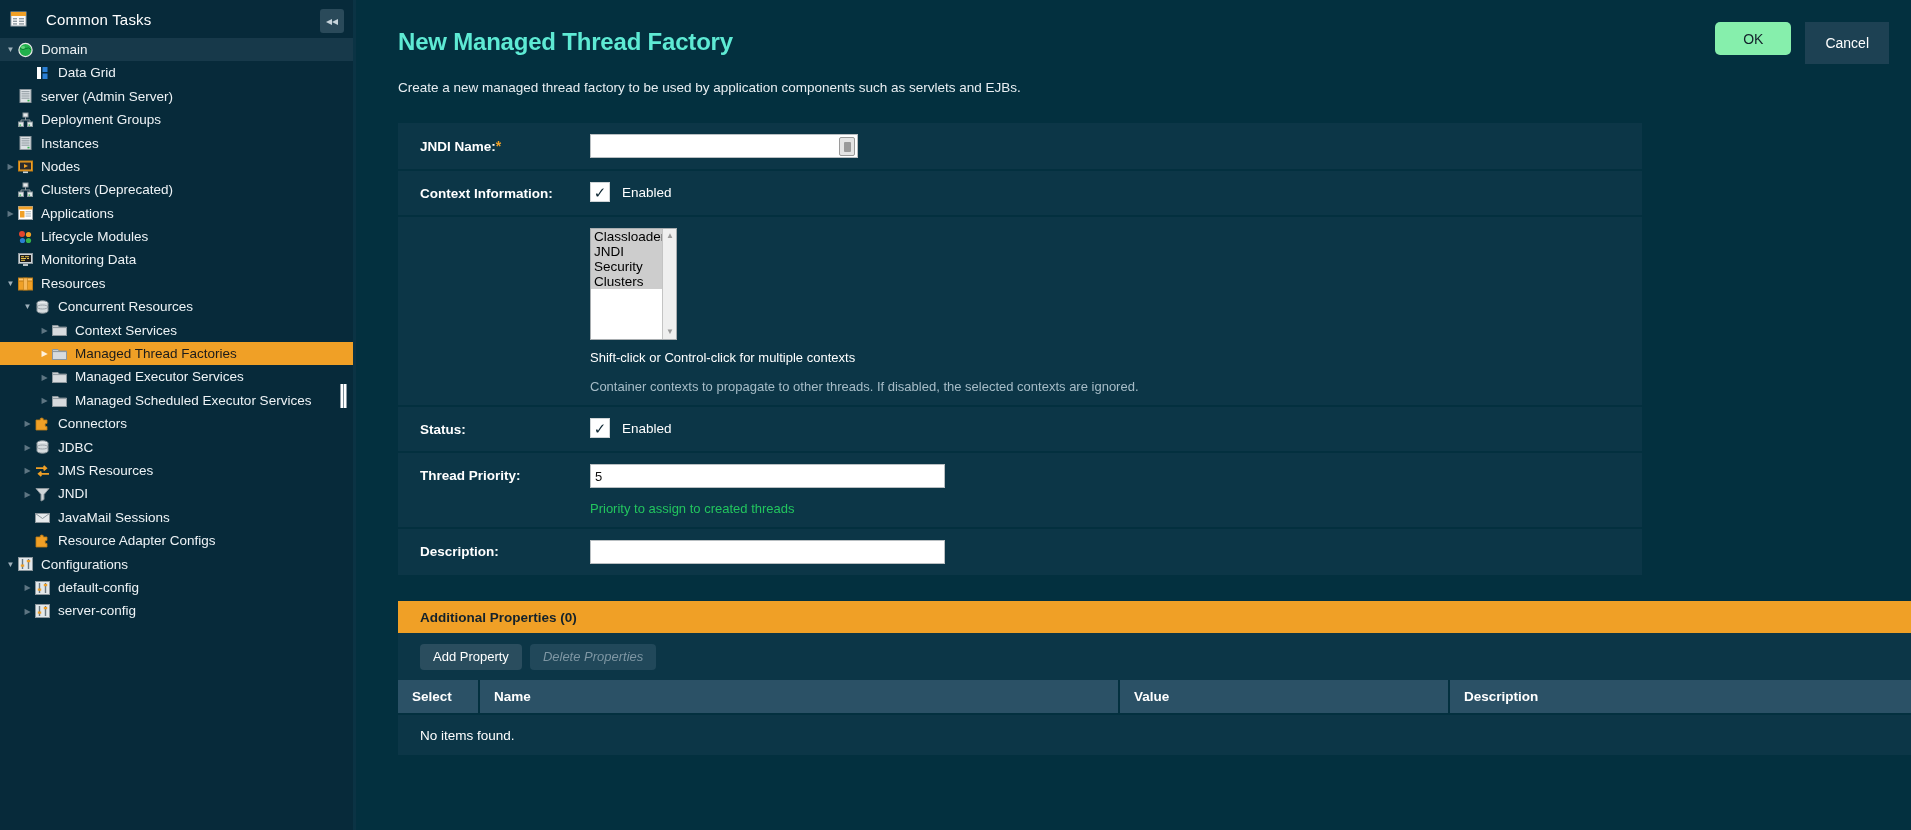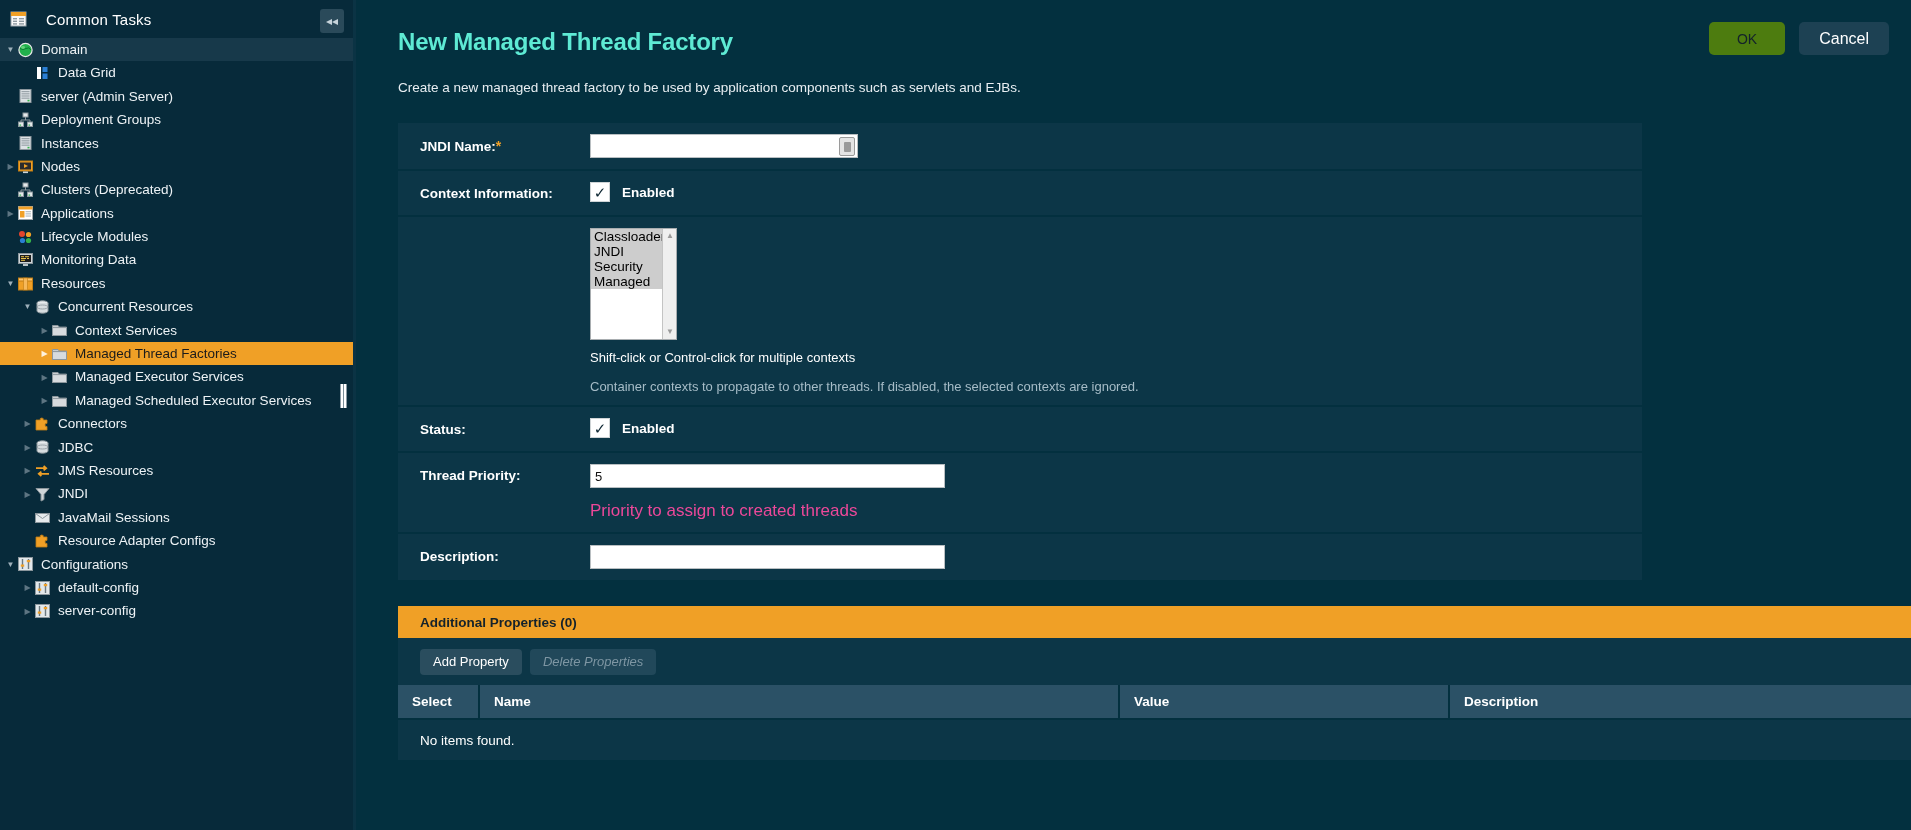--- a/index.html
+++ b/index.html
@@ -131,38 +131,38 @@
   }
 
   .head-buttons {
     position: absolute;
     right: 22px;
     top: 22px;
     display: flex;
     gap: 14px;
   }
   .btn-ok {
-    background: #4d7c0f;
+    background: #86efac;
     color: #13222b;
     border: none;
     border-radius: 5px;
     font-size: 14px;
     padding: 0 28px;
     height: 33px;
     cursor: pointer;
     font-family: "Liberation Sans", sans-serif;
   }
   .btn-cancel {
     background: #1d4153;
     color: #ffffff;
     border: none;
-    border-radius: 5px;
-    font-size: 16px;
+    border-radius: 0;
+    font-size: 14px;
     padding: 0 20px;
-    height: 33px;
+    height: 42px;
     cursor: pointer;
     font-family: "Liberation Sans", sans-serif;
   }
 
   
   .form-panel {
     margin: 28px 0 0 22px;
     width: 1244px;
   }
   .form-row {
@@ -217,21 +217,21 @@
   .checkbox {
     width: 20px; height: 20px;
     background: #ffffff;
     border: 1px solid #cfd4d6;
     display: flex; align-items: center; justify-content: center;
     color: #0b2430;
     font-size: 15px;
     line-height: 1;
     cursor: pointer;
   }
-  .chk-text { color: #ffffff; font-size: 13.5px; font-weight: bold; }
+  .chk-text { color: #ffffff; font-size: 13.5px; font-weight: normal; }
 
   .listbox {
     width: 87px;
     height: 112px;
     background: #ffffff;
     border: 1px solid #a8adb0;
     position: relative;
     overflow: hidden;
     display: inline-block;
     vertical-align: top;
@@ -266,22 +266,22 @@
     color: #ffffff;
     font-size: 13px;
     margin-top: 10px;
   }
   .hint-dim {
     color: #a6bcc7;
     font-size: 13px;
     margin-top: 14px;
   }
   .help-under {
-    color: #ec4899;
-    font-size: 17px;
+    color: #22c55e;
+    font-size: 13px;
     margin-top: 13px;
   }
 
   
   .ap-header {
     margin: 24px 0 0 22px;
     width: 1888px;
     background: #f0a026;
     color: #14222b;
     font-size: 13.5px;
@@ -724,21 +724,21 @@
       </div>
 
       <div class="form-row tall">
         <div class="lbl-cell"></div>
         <div class="val-cell">
           <div class="listbox">
             <div class="lb-opts" id="lb-opts">
                 <div class="lb-opt sel">Classloader</div>
                 <div class="lb-opt sel">JNDI</div>
                 <div class="lb-opt sel">Security</div>
-                <div class="lb-opt sel">Managed</div>
+                <div class="lb-opt sel">Clusters</div>
               </div>
             <div class="lb-scroll">
               <span class="lb-arrow up">▲</span>
               <span class="lb-arrow down">▼</span>
             </div>
           </div>
           <div class="hint-strong">Shift-click or Control-click for multiple contexts</div>
           <div class="hint-dim">Container contexts to propagate to other threads. If disabled, the selected contexts are ignored.</div>
         </div>
       </div>

